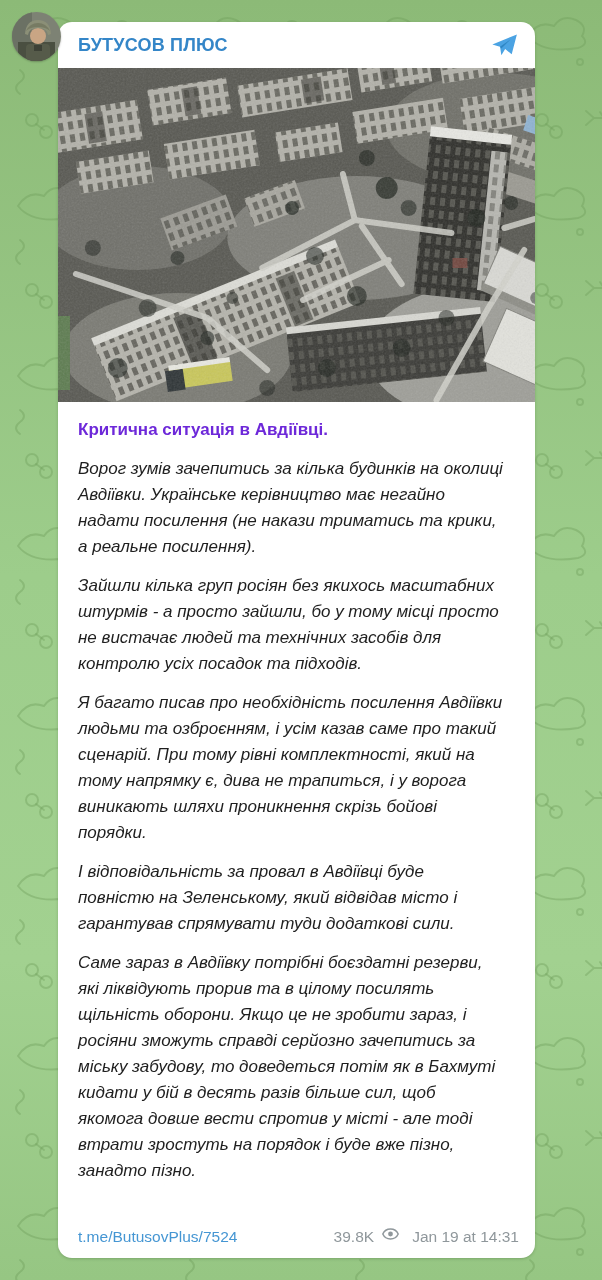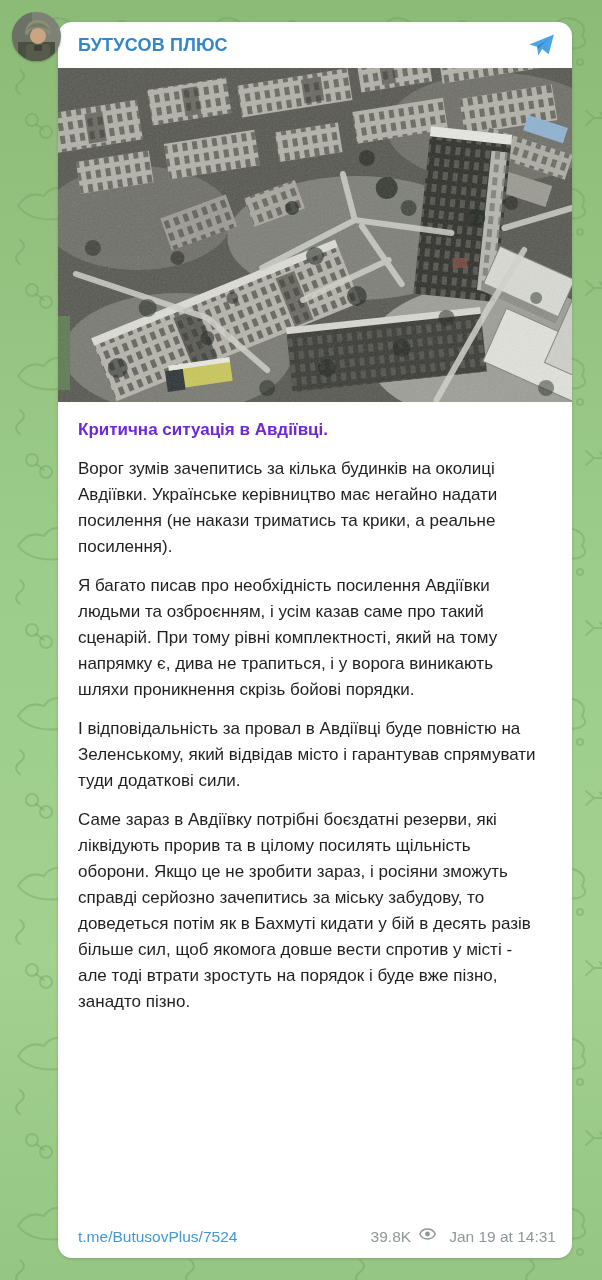--- a/index.html
+++ b/index.html
@@ -3,42 +3,42 @@
 <meta charset="utf-8">
 <style>
   html,body{margin:0;padding:0;}
   body{
     width:602px;height:1280px;overflow:hidden;position:relative;
     font-family:"Liberation Sans","DejaVu Sans",sans-serif;
     background:linear-gradient(180deg,#8cba77 0%,#9dcd8b 45%,#a2d190 75%,#96c683 100%);
   }
   .doodle-layer{position:absolute;inset:0;z-index:0;}
   .card{
-    position:absolute;left:58px;top:22px;width:514px;height:1236px;
+    position:absolute;left:58px;top:22px;width:477px;height:1236px;
     background:#ffffff;border-radius:14px;box-shadow:0 1px 3px rgba(40,70,30,.25);
     overflow:hidden;display:flex;flex-direction:column;z-index:1;
   }
   .avatar{
     position:absolute;left:12px;top:12px;width:49px;height:49px;border-radius:50%;
     overflow:hidden;z-index:2;box-shadow:0 1px 2px rgba(0,0,0,.25);
   }
   .avatar svg{display:block;}
   .header{
     height:46px;flex:0 0 auto;display:flex;align-items:center;
     justify-content:space-between;padding:0 17px 0 20px;
   }
   .channel-title{color:#3486c8;font-weight:bold;font-size:18px;letter-spacing:.2px;cursor:pointer;}
   .plane-icon{width:27px;height:27px;display:block;cursor:pointer;}
   .photo{width:514px;height:334px;flex:0 0 auto;display:block;background:#585852;}
   .text-block{
     flex:1 1 auto;overflow:hidden;padding:15px 20px 0 20px;
     font-size:17px;line-height:26px;color:#1f1f1f;
   }
   .text-block h2{font-size:17px;font-weight:bold;margin:0 0 13px 0;color:#6d28d9;}
-  .text-block p{margin:0 11px 13px 0;}
+  .text-block p{margin:0 11px 13px 0;font-style:italic;}
   .footer{
     flex:0 0 auto;display:flex;justify-content:space-between;align-items:center;
     padding:2px 16px 12px 20px;font-size:15.5px;
   }
   .post-link{color:#4596d3;text-decoration:none;cursor:pointer;}
   .meta{color:#8f979b;display:flex;align-items:flex-start;gap:7px;}
   .meta .views{margin-right:1px;}
   .meta .date{margin-left:6px;}
   .eye-icon{display:block;}
 </style>
@@ -227,20 +227,21 @@
       <circle cx="480" cy="230" r="6" opacity="0.5"></circle>
         <circle cx="175" cy="230" r="6" opacity="0.55"></circle>
     </g>
 
     <rect width="516" height="334" filter="url(#grain)" opacity="0.18"></rect>
   </svg>
 
   <div class="text-block">
     <h2>Критична ситуація в Авдіївці.</h2>
     <p>Ворог зумів зачепитись за кілька будинків на околиці Авдіївки. Українське керівництво має негайно надати посилення (не накази триматись та крики, а реальне посилення).</p>
+    <p>Зайшли кілька груп росіян без якихось масштабних штурмів - а просто зайшли, бо у тому місці просто не вистачає людей та технічних засобів для контролю усіх посадок та підходів.</p>
     <p>Я багато писав про необхідність посилення Авдіївки людьми та озброєнням, і усім казав саме про такий сценарій. При тому рівні комплектності, який на тому напрямку є, дива не трапиться, і у ворога виникають шляхи проникнення скрізь бойові порядки.</p>
     <p>І відповідальність за провал в Авдіївці буде повністю на Зеленському, який відвідав місто і гарантував спрямувати туди додаткові сили.</p>
     <p>Саме зараз в Авдіївку потрібні боєздатні резерви, які ліквідують прорив та в цілому посилять щільність оборони. Якщо це не зробити зараз, і росіяни зможуть справді серйозно зачепитись за міську забудову, то доведеться потім як в Бахмуті кидати у бій в десять разів більше сил, щоб якомога довше вести спротив у місті - але тоді втрати зростуть на порядок і буде вже пізно, занадто пізно.</p>
   </div>
 
   <div class="footer">
     <a class="post-link">t.me/ButusovPlus/7524</a>
     <span class="meta">
       <span class="views">39.8K</span>
       <svg class="eye-icon" width="17" height="12" viewBox="0 0 17 12" xmlns="http://www.w3.org/2000/svg">

